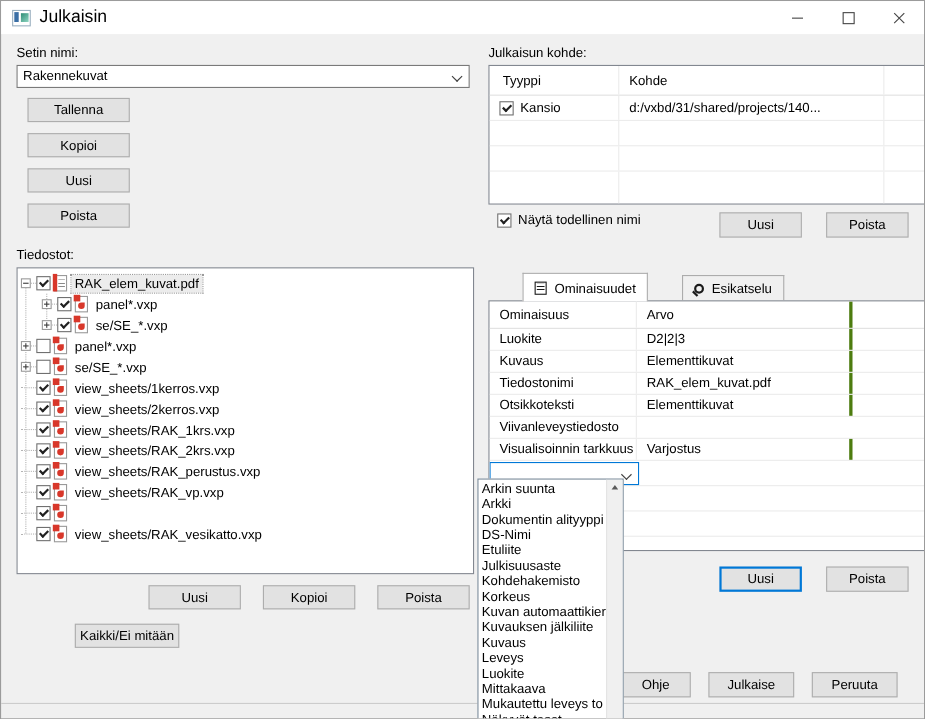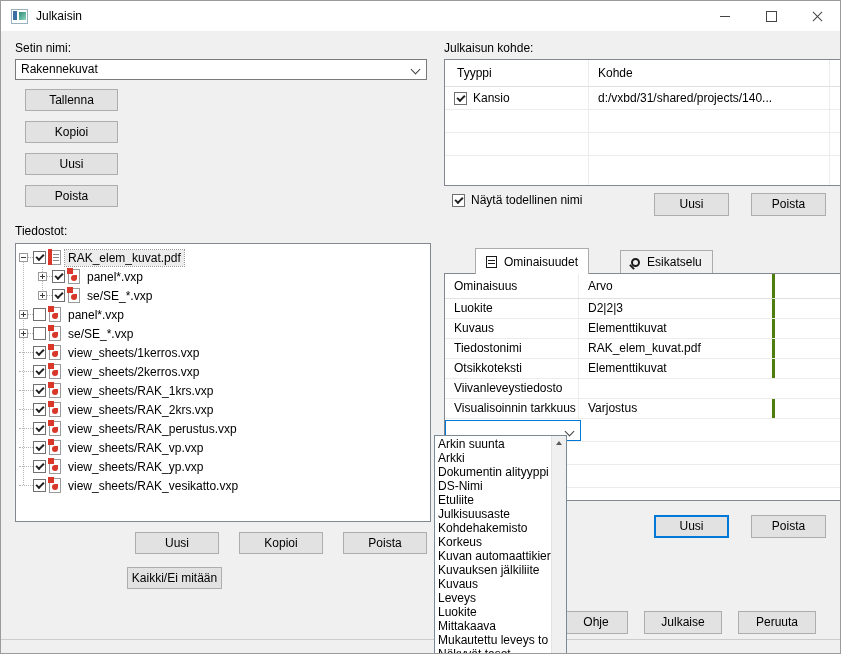--- a/index.html
+++ b/index.html
@@ -4,21 +4,21 @@
 <style>
   html,body{margin:0;padding:0;}
   body{width:841px;height:654px;overflow:hidden;font-family:"Liberation Sans",sans-serif;font-size:12px;color:#000;background:#f0f0f0;}
   .window{position:relative;width:839px;height:652px;border:1px solid #9b9b9b;background:#f0f0f0;overflow:hidden;}
 
   
   .titlebar{position:absolute;left:0;top:0;width:100%;height:30px;background:#ffffff;display:flex;align-items:center;}
   .app-icon{width:15px;height:13px;margin-left:10px;border:1px solid #9ab0c0;background:#fff;position:relative;}
   .app-icon::before{content:"";position:absolute;left:1px;top:1px;width:4px;height:9px;background:#3a6ea5;}
   .app-icon::after{content:"";position:absolute;right:1px;top:2px;width:7px;height:8px;background:linear-gradient(135deg,#2e8b74,#8fd6c2);}
-  .title-text{margin-left:8px;font-size:12px;}
+  .title-text{margin-left:8px;font-size:16px;}
   .win-controls{margin-left:auto;display:flex;height:100%;}
   .win-btn{width:46px;height:100%;display:flex;align-items:center;justify-content:center;cursor:default;}
   .glyph-min{width:10px;height:1px;background:#454545;}
   .glyph-max{width:9px;height:9px;border:1px solid #454545;}
   .glyph-close{position:relative;width:11px;height:11px;}
   .glyph-close::before,.glyph-close::after{content:"";position:absolute;left:-1px;top:5px;width:13px;height:1px;background:#454545;}
   .glyph-close::before{transform:rotate(45deg);}
   .glyph-close::after{transform:rotate(-45deg);}
 
   
@@ -58,29 +58,29 @@
   .icon-pdf::before{content:"";position:absolute;left:-2px;top:-2px;width:6px;height:6px;background:#d8372a;}
   .icon-pdf::after{content:"";position:absolute;left:2px;top:5px;width:6px;height:6px;background:#d8372a;border-radius:50% 0 50% 50%;}
   .icon-docset{display:inline-block;box-sizing:border-box;width:12px;height:15px;background:#fff;border:1px solid #9a9a9a;position:relative;}
   .icon-docset::before{content:"";position:absolute;left:-2px;top:-2px;width:4px;height:16px;background:#d8372a;}
   .icon-docset::after{content:"";position:absolute;left:3px;top:3px;width:6px;height:7px;background:repeating-linear-gradient(to bottom,#8a8a8a 0 1px,transparent 1px 3px);}
   .tlabel{padding:1px 3px;}
   .trow.selected .tlabel{background:#ececec;outline:1px dotted #9a9a9a;}
 
   .files-btnrow{margin-top:10px;margin-left:120px;display:flex;gap:20px;}
   .files-btnrow .btn{width:84px;}
-  .allnone-row{margin-top:13px;margin-left:112px;}
+  .allnone-row{margin-top:13px;margin-left:53px;}
   .allnone-row .btn{width:95px;}
 
   
   .ttable{box-sizing:border-box;margin-top:3px;width:405px;height:127px;background:#fff;border:1px solid #828790;display:flex;flex-direction:column;overflow:hidden;}
   .trow2{display:flex;border-bottom:1px solid #ececec;flex:none;}
   .thead2{height:26px;line-height:26px;border-bottom:1px solid #e0e0e0;}
   .tdata2{height:22px;line-height:22px;}
-  .c-type{box-sizing:border-box;width:144px;border-right:1px solid #ececec;display:flex;align-items:center;gap:6px;padding-left:9px;overflow:hidden;}
+  .c-type{box-sizing:border-box;width:118px;border-right:1px solid #ececec;display:flex;align-items:center;gap:6px;padding-left:9px;overflow:hidden;}
   .thead2 .c-type{padding-left:12px;}
   .c-target{box-sizing:border-box;width:241px;border-right:1px solid #ececec;padding-left:9px;overflow:hidden;white-space:nowrap;}
   .c-fill{flex:1;}
   .row-showreal{margin-top:7px;display:flex;align-items:flex-start;margin-left:8px;}
   .row-showreal .chkpart{display:flex;align-items:center;gap:6px;}
   .row-showreal .btn{width:75px;height:23px;line-height:21px;}
   .row-showreal .b1{margin-left:auto;}
   .row-showreal .b2{margin-left:22px;margin-right:23px;}
 
   
@@ -233,21 +233,20 @@
       <div class="trow">
         <span class="stub-wide"></span>
         <span class="cb checked"></span>
         <span class="ticon icon-pdf"></span>
         <span class="tlabel">view_sheets/RAK_vp.vxp</span>
       </div>
       <div class="trow">
         <span class="stub-wide"></span>
         <span class="cb checked"></span>
         <span class="ticon icon-pdf"></span>
-        <span class="tlabel">view_sheets/RAK_yp.vxp</span>
       </div>
       <div class="trow">
         <span class="stub-wide"></span>
         <span class="cb checked"></span>
         <span class="ticon icon-pdf"></span>
         <span class="tlabel">view_sheets/RAK_vesikatto.vxp</span>
       </div>
     </div>
 
     <div class="files-btnrow">

